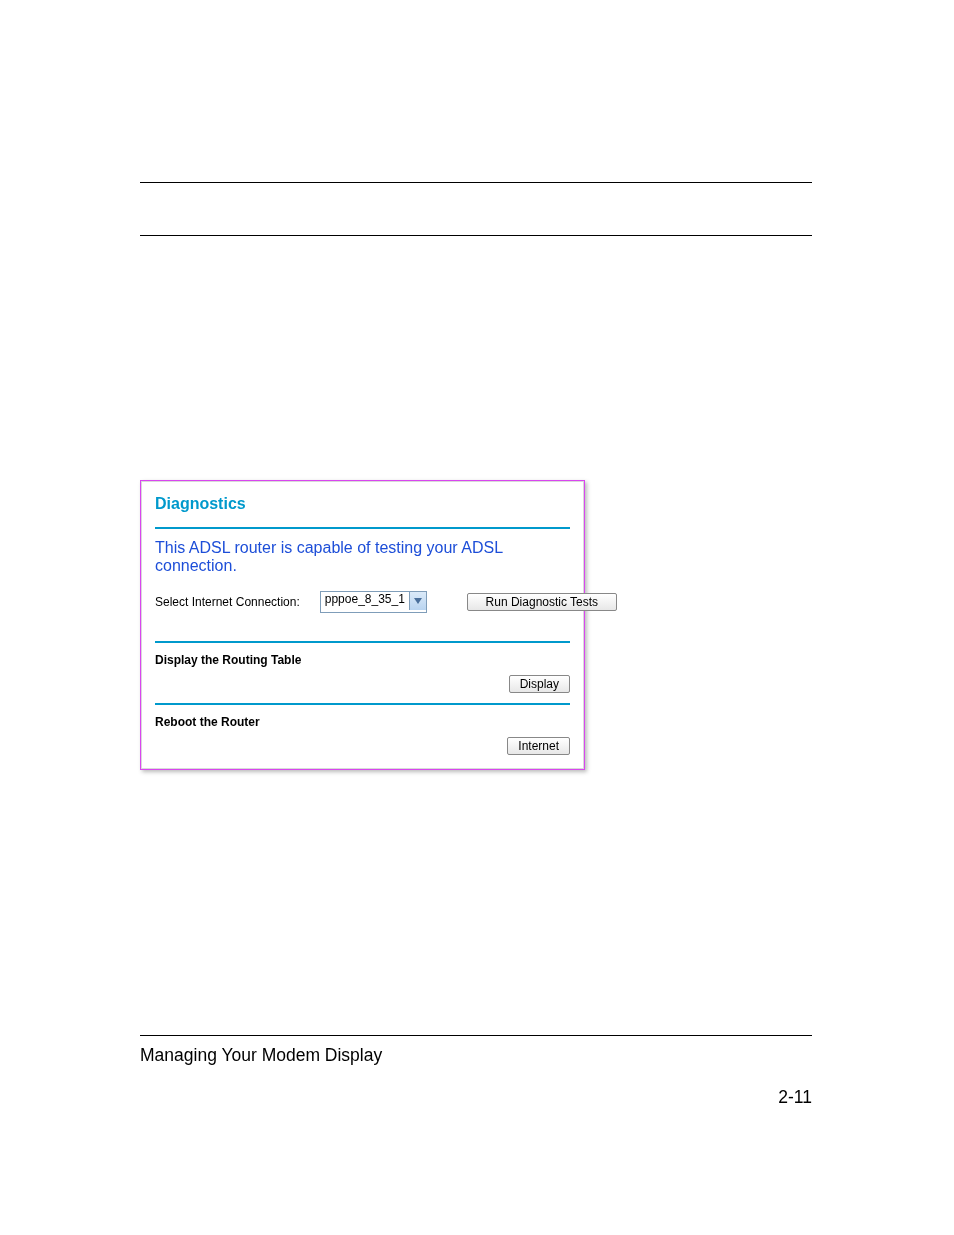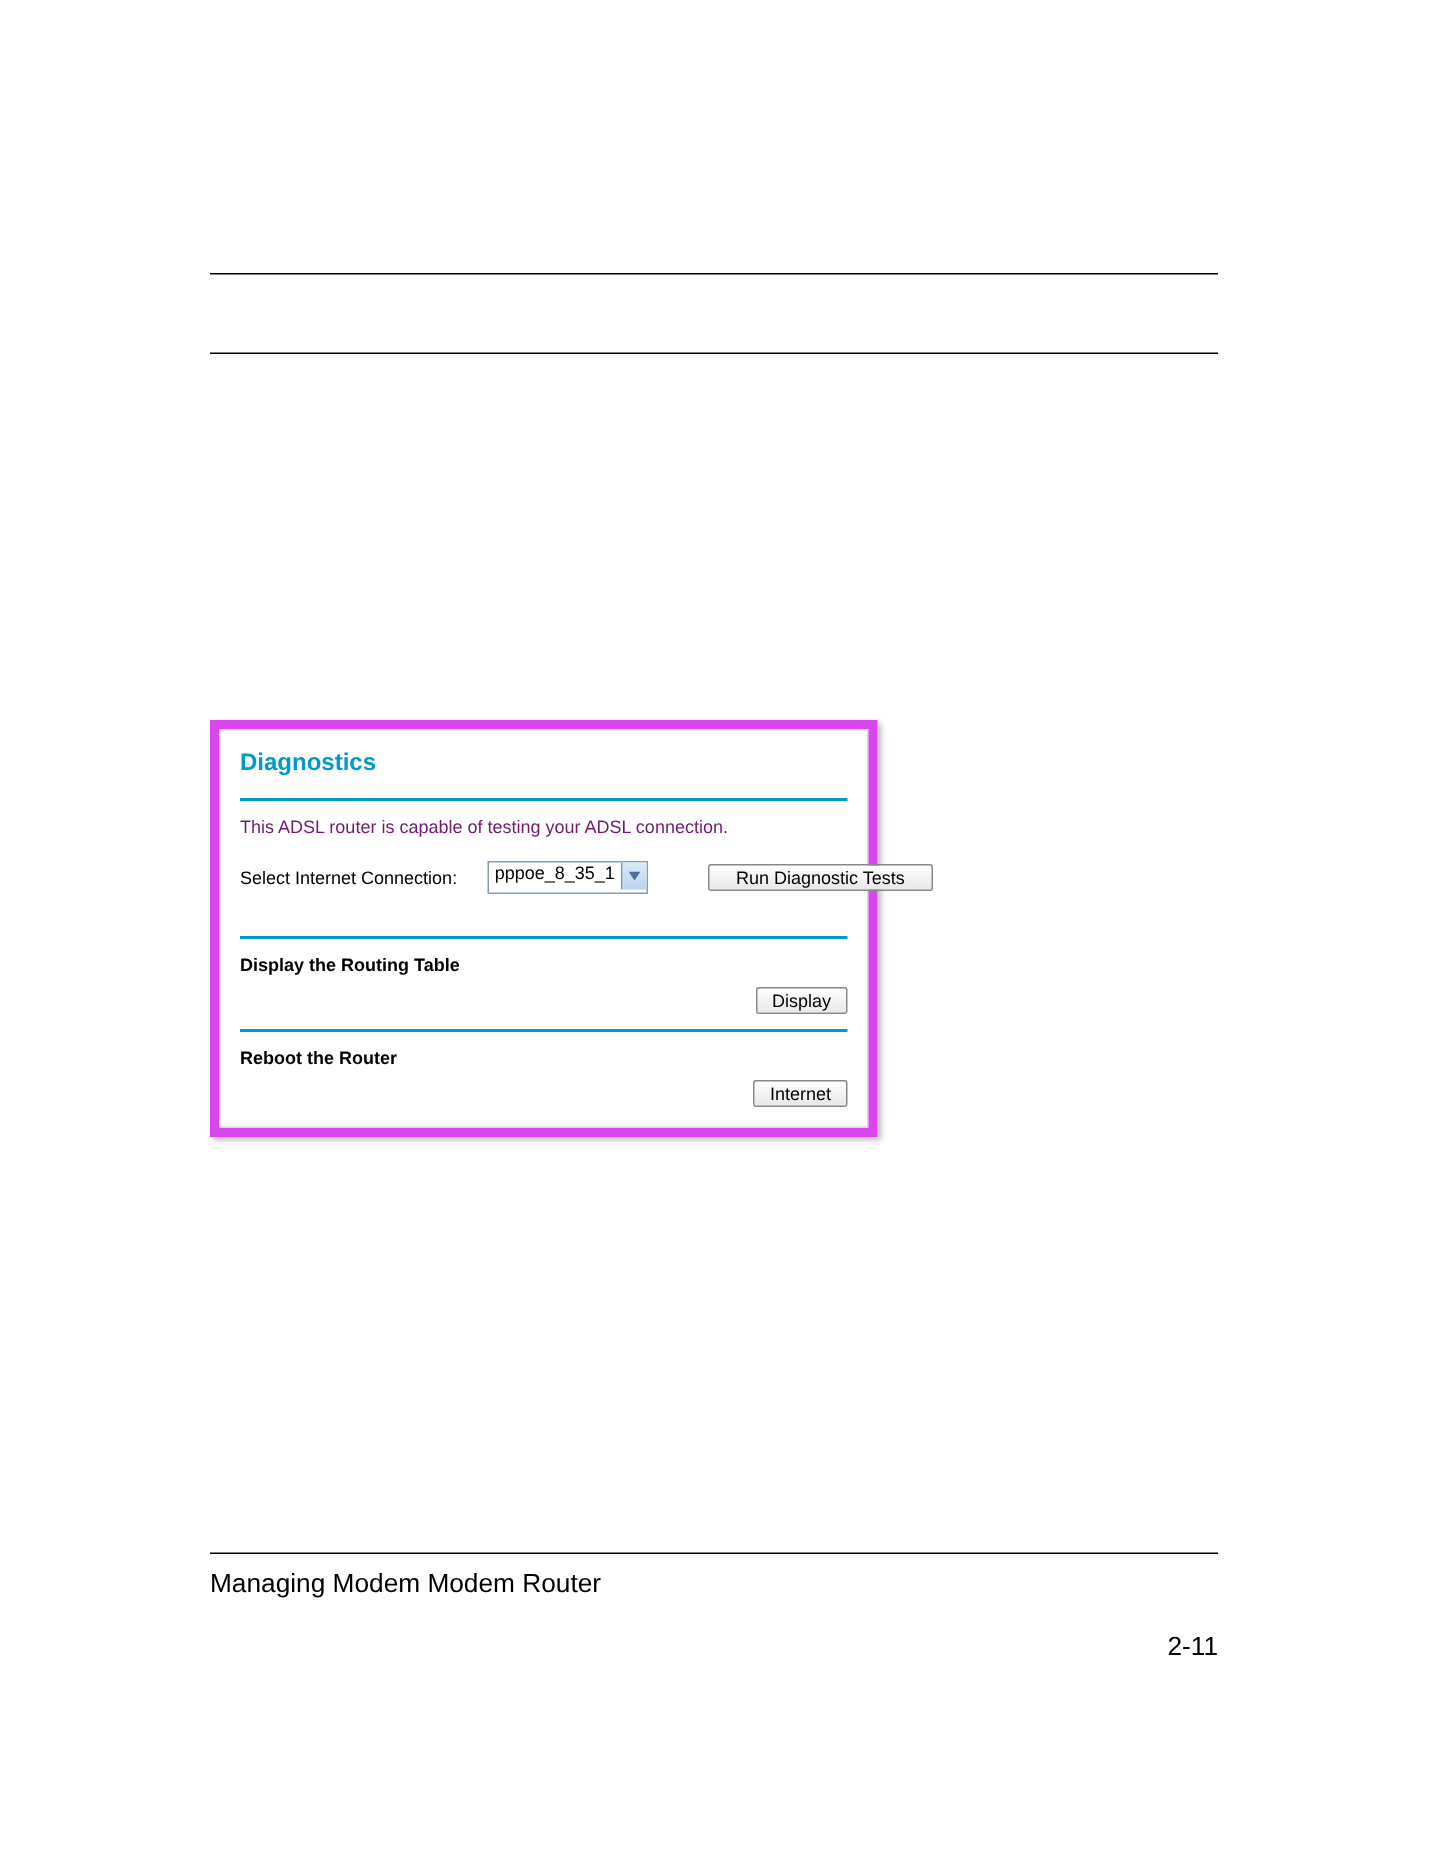--- a/index.html
+++ b/index.html
@@ -45,40 +45,40 @@
     font-size: 17.5px;
   }
 
   
   .panel {
     position: absolute;
     left: 140px;
     top: 480px;
     width: 445px;
     box-sizing: border-box;
-    border: 6px solid #d946ef;
+    border: 1px solid #d946ef;
     box-shadow: 2px 2px 4px #bbb, inset 0 0 0 1px #d9d9d9;
     background: #fff;
     padding: 14px 14px 14px 14px;
   }
   .panel-title {
     color: #0099cc;
     font-weight: bold;
     font-size: 16px;
     margin-bottom: 14px;
   }
   .divider {
     height: 2px;
     background: #0099cc;
     margin-bottom: 10px;
     width: 100%;
   }
   .desc {
-    font-size: 12px;
-    color: #701a75;
+    font-size: 16px;
+    color: #1d4ed8;
     margin-bottom: 16px;
   }
   .row {
     display: flex;
     align-items: center;
     font-size: 12px;
     margin-bottom: 28px;
     gap: 20px;
   }
   .row .spacer { flex: 1; }
@@ -163,16 +163,16 @@
     </div>
 
     <div class="divider"></div>
     <div class="section-heading">Reboot the Router</div>
     <div class="right-align" style="margin-bottom:0;">
       <span class="btn">Internet</span>
     </div>
   </div>
 
   <div class="footer-rule"></div>
-  <div class="footer-left">Managing Modem Modem Router</div>
+  <div class="footer-left">Managing Your Modem Display</div>
   <div class="footer-right">2-11</div>
 
 </div>
 
 </body></html>

